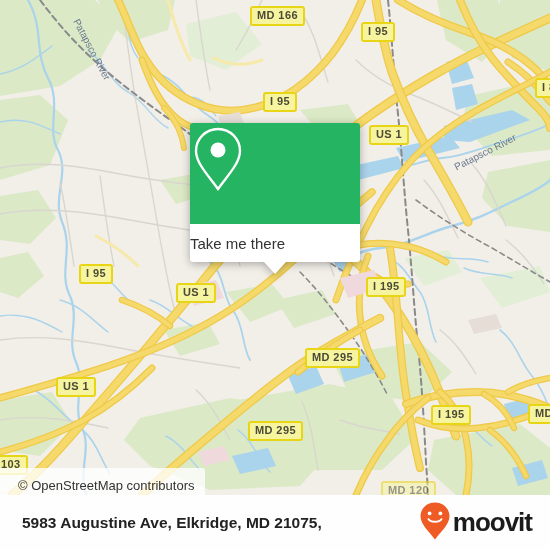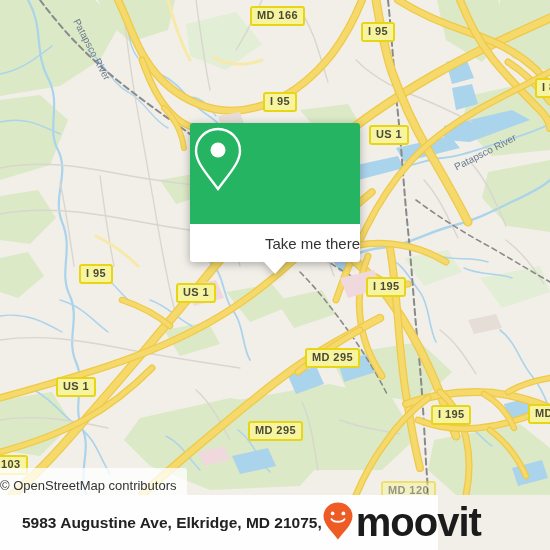--- a/index.html
+++ b/index.html
@@ -53,65 +53,65 @@
   .popup-head{
     background:#25b462;
     height:101px;
     border-radius:3px 3px 0 0;
     display:flex;align-items:center;justify-content:center;
   }
   .popup-body{
     background:#fff;
     height:38px;
     border-radius:0 0 3px 3px;
-    display:flex;align-items:center;justify-content:flex-end;
+    display:flex;align-items:center;justify-content:flex-start;
     color:#333;
     font-size:15px;
   }
   .popup-tail{
     position:absolute;
     left:50%;margin-left:-11px;
     top:139px;
     width:0;height:0;
     border-left:11px solid transparent;
     border-right:11px solid transparent;
     border-top:12px solid #fff;
   }
 
   
   .attrib{
     position:absolute;
     left:0;top:468px;
     height:35px;
-    padding:0 10px 0 0;
+    padding:0 10px 0 18px;
     display:flex;align-items:center;
     background:rgba(255,255,255,.78);
     color:#333;
     font-size:13px;
     border-radius:0 3px 3px 0;
   }
 
   
   .footer{
-    position:absolute;left:0;top:495px;width:438px;height:55px;
+    position:absolute;left:0;top:495px;width:550px;height:55px;
     background:rgba(255,255,255,.93);
     display:flex;align-items:center;justify-content:space-between;
     padding:0 18px 0 22px;
     box-sizing:border-box;
   }
   .addr{
     color:#222;
     font-size:15.5px;
     line-height:21px;
     font-weight:bold;
   }
   .addr div{white-space:nowrap;}
   .brand{display:flex;align-items:center;gap:2px;}
   .brand-word{
-    color:#1b1b1b;font-size:40px;font-weight:bold;letter-spacing:-1px;line-height:31px;
+    color:#1b1b1b;font-size:26px;font-weight:bold;letter-spacing:-1px;line-height:31px;
   }
 </style>
 </head>
 <body>
 
 <div class="screen">
 
   <div class="map">
 
     <svg width="550" height="495" viewBox="0 0 550 495">

